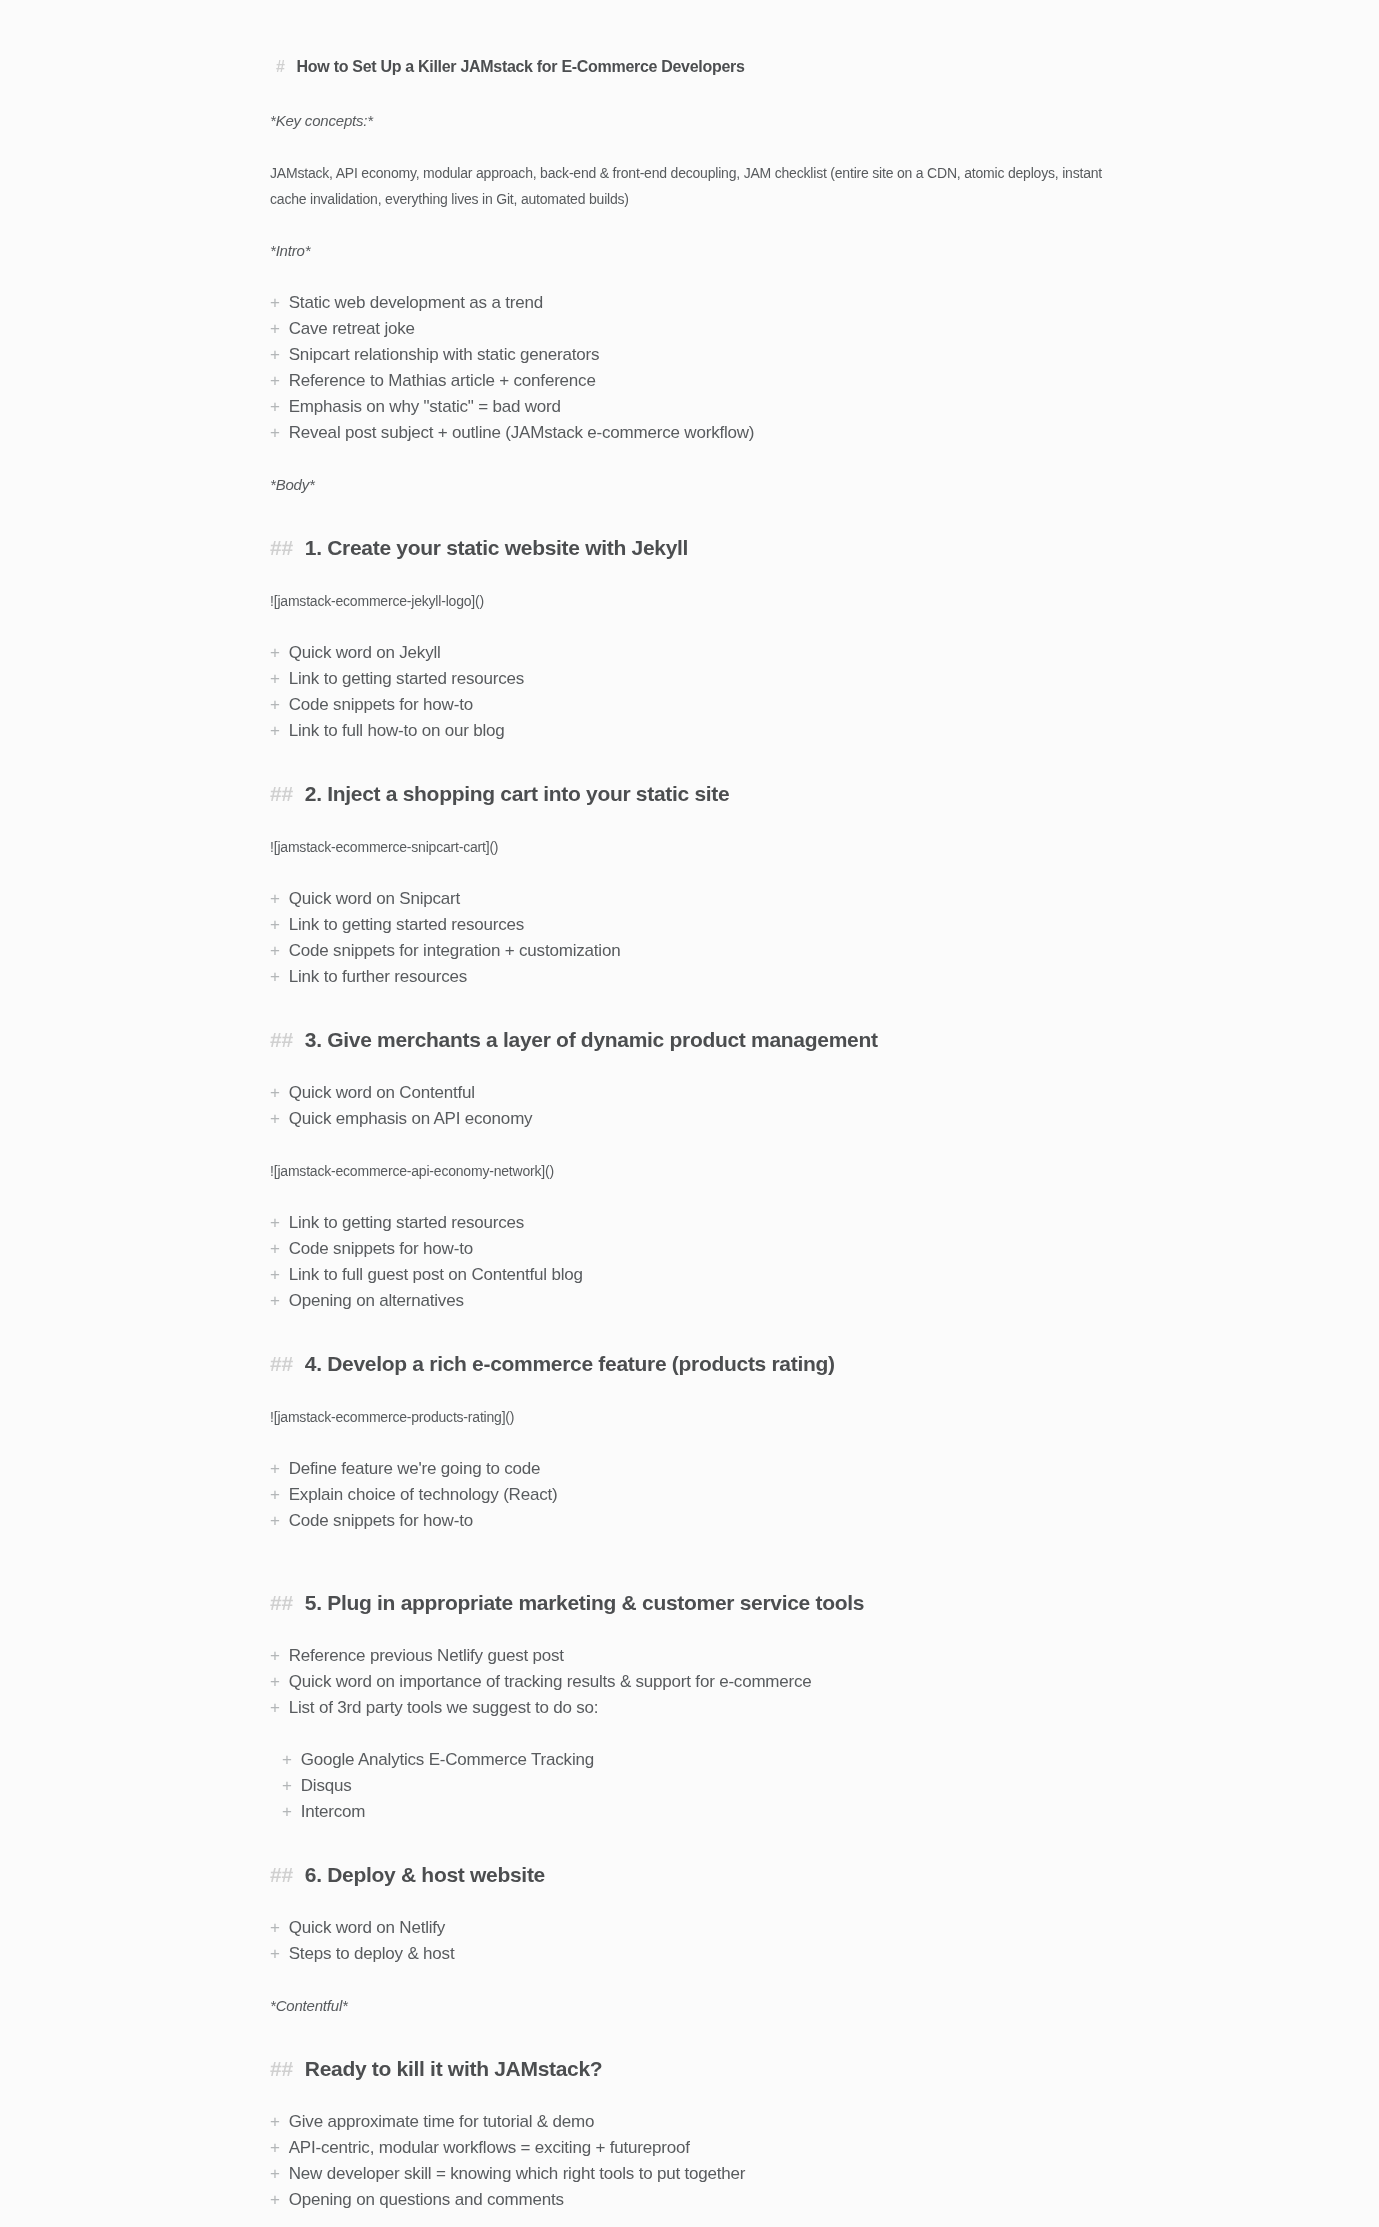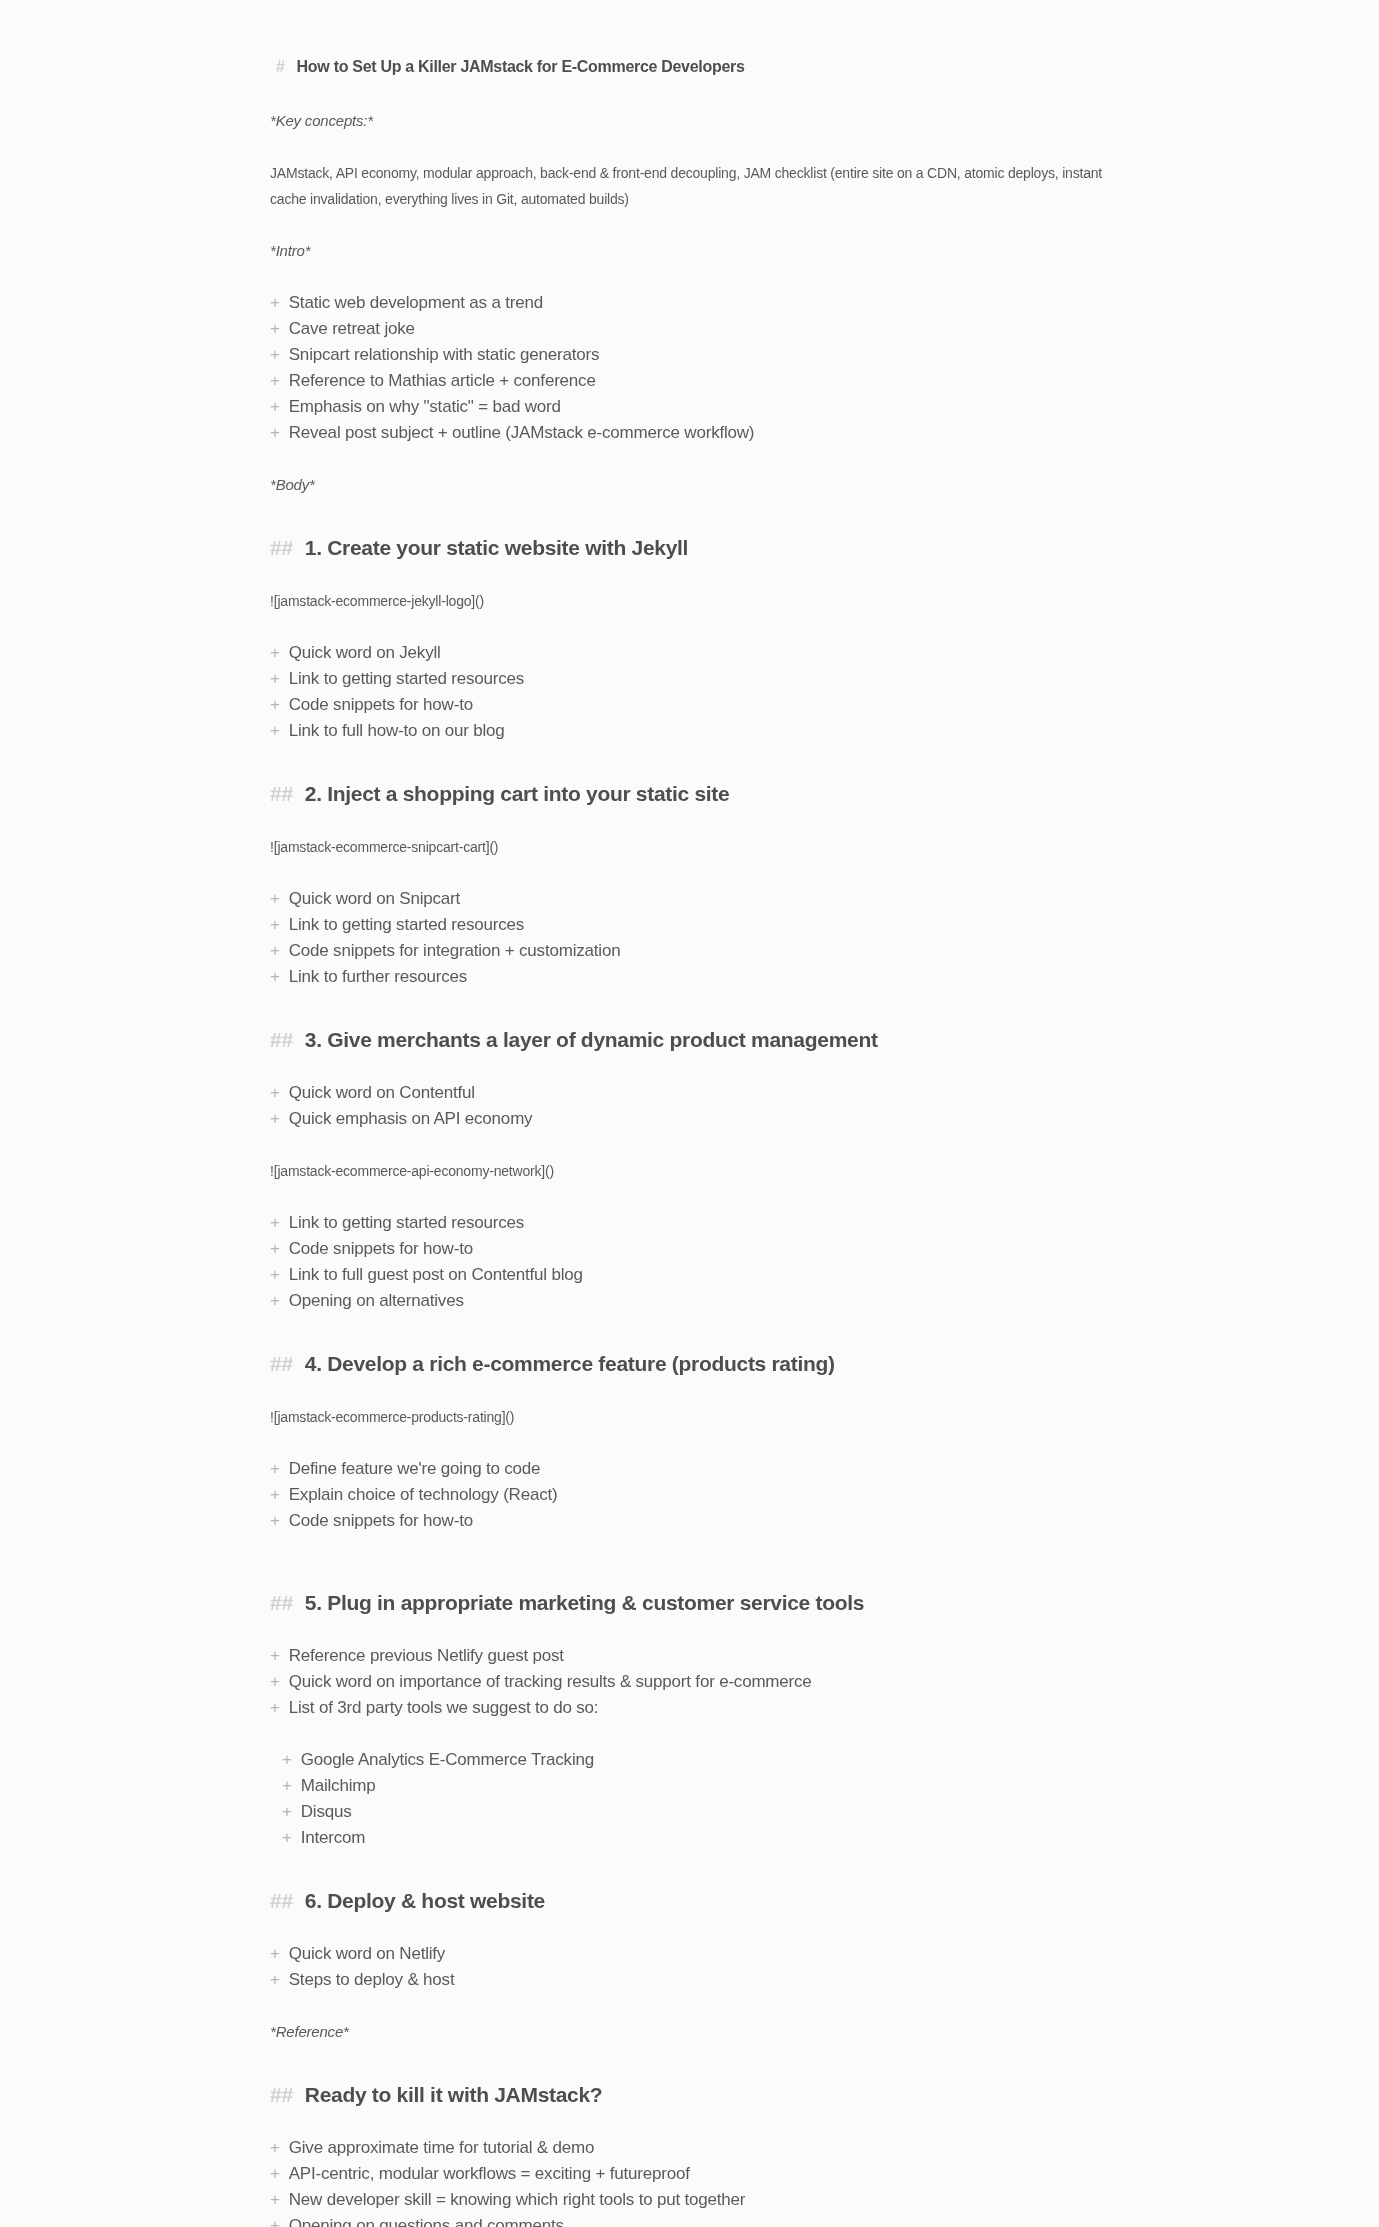--- a/index.html
+++ b/index.html
@@ -121,31 +121,30 @@
           <li class="md-li"><span class="plus">+</span><span class="li-text">Define feature we're going to code</span></li>
           <li class="md-li"><span class="plus">+</span><span class="li-text">Explain choice of technology (React)</span></li>
           <li class="md-li"><span class="plus">+</span><span class="li-text">Code snippets for how-to</span></li>
         </ul>
         <h2 class="md-h2 extra-gap"><span class="hash">##</span><span class="h2-text">5. Plug in appropriate marketing &amp; customer service tools</span></h2>
         <ul class="md-ul">
           <li class="md-li"><span class="plus">+</span><span class="li-text">Reference previous Netlify guest post</span></li>
           <li class="md-li"><span class="plus">+</span><span class="li-text">Quick word on importance of tracking results &amp; support for e-commerce</span></li>
           <li class="md-li"><span class="plus">+</span><span class="li-text">List of 3rd party tools we suggest to do so:</span><ul class="md-ul">
               <li class="md-li"><span class="plus">+</span><span class="li-text">Google Analytics E-Commerce Tracking</span></li>
-              <li class="md-li"><span class="plus">+</span><span class="li-text">Mailchimp</span></li>
               <li class="md-li"><span class="plus">+</span><span class="li-text">Disqus</span></li>
               <li class="md-li"><span class="plus">+</span><span class="li-text">Intercom</span></li>
             </ul></li>
         </ul>
         <h2 class="md-h2"><span class="hash">##</span><span class="h2-text">6. Deploy &amp; host website</span></h2>
         <ul class="md-ul">
           <li class="md-li"><span class="plus">+</span><span class="li-text">Quick word on Netlify</span></li>
           <li class="md-li"><span class="plus">+</span><span class="li-text">Steps to deploy &amp; host</span></li>
         </ul>
-        <p class="md-em">*Reference*</p>
+        <p class="md-em">*Contentful*</p>
         <h2 class="md-h2"><span class="hash">##</span><span class="h2-text">Ready to kill it with JAMstack?</span></h2>
         <ul class="md-ul">
           <li class="md-li"><span class="plus">+</span><span class="li-text">Give approximate time for tutorial &amp; demo</span></li>
           <li class="md-li"><span class="plus">+</span><span class="li-text">API-centric, modular workflows = exciting + futureproof</span></li>
           <li class="md-li"><span class="plus">+</span><span class="li-text">New developer skill = knowing which right tools to put together</span></li>
           <li class="md-li"><span class="plus">+</span><span class="li-text">Opening on questions and comments</span></li>
         </ul>
       </div>
   </article>
 </main>

